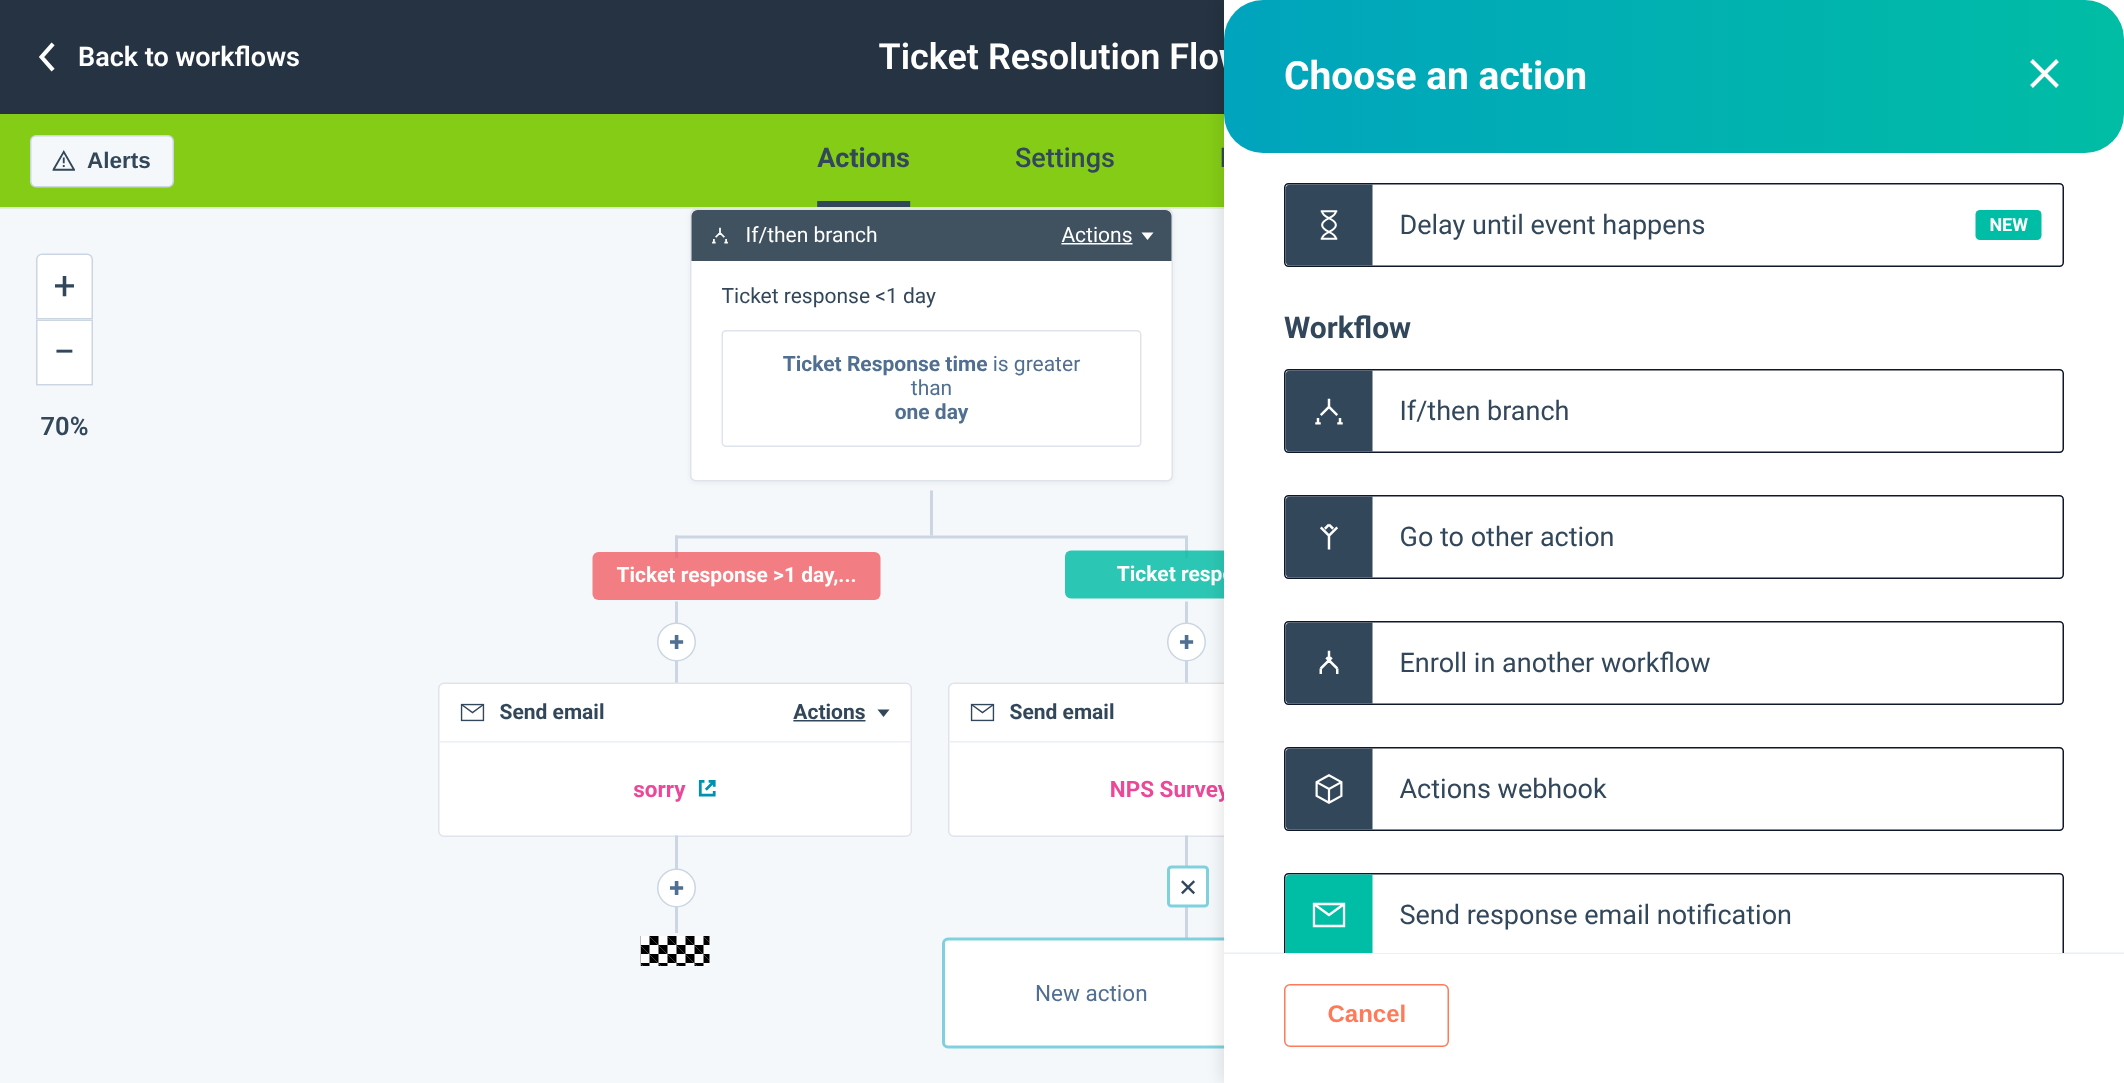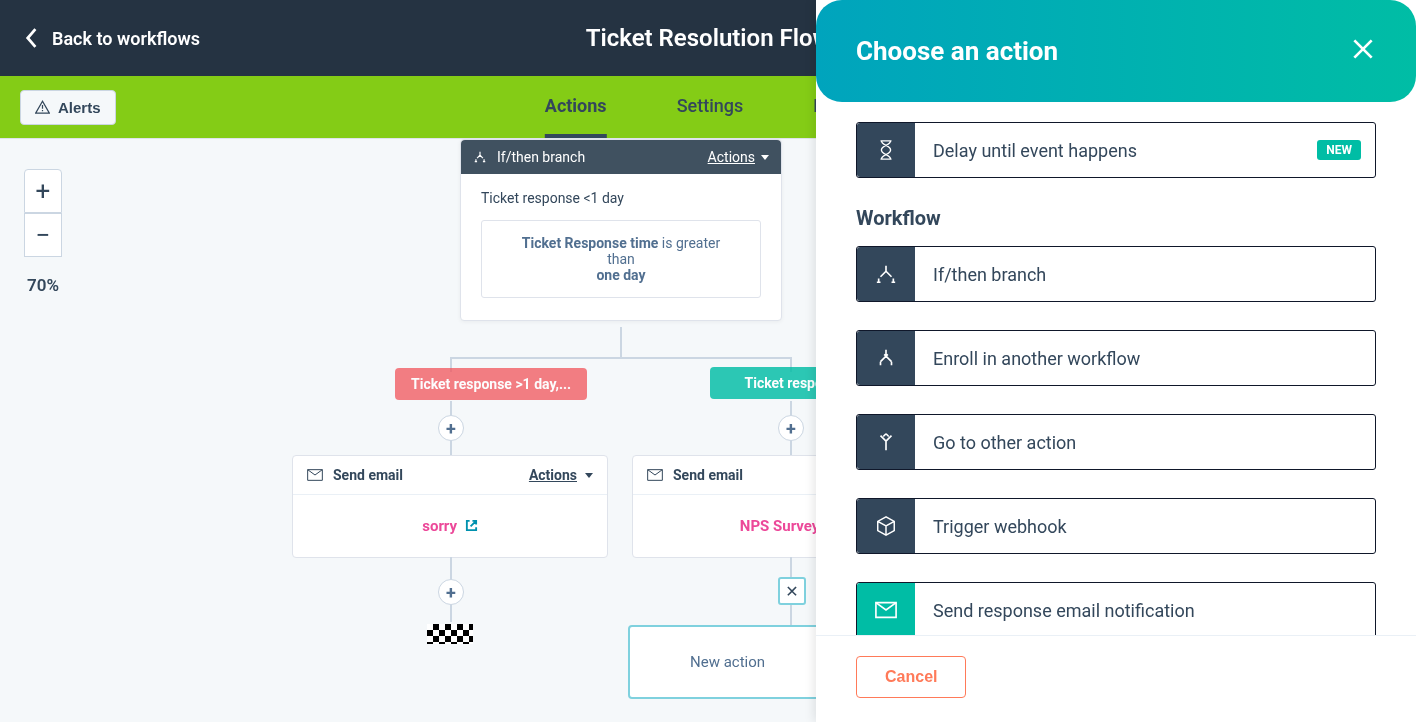--- a/index.html
+++ b/index.html
@@ -282,42 +282,42 @@
         <svg viewBox="0 0 24 24">
             <path d="M12 3v6m0 0-6 6m6-6 6 6M4 17v4m16-4v4M2 21h4m12 0h4" stroke="#fff" stroke-width="1.8" fill="none"></path>
           </svg>
       </div>
       <div class="action-label">If/then branch</div>
     </div>
 
     <div class="action-item">
       <div class="action-icon ai-dark">
         <svg viewBox="0 0 24 24">
+            <path d="M12 21V11M12 11 6 5m6 6 6-6M12 3l-3 3m3-3 3 3" stroke="#fff" stroke-width="1.8" fill="none"></path>
+          </svg>
+      </div>
+      <div class="action-label">Go to other action</div>
+    </div>
+
+    <div class="action-item">
+      <div class="action-icon ai-dark">
+        <svg viewBox="0 0 24 24">
             <path d="M12 3v7m0 0-6 6m6-6 6 6M6 16v4m12-4v4M12 10l-2-2m2 2 2-2" stroke="#fff" stroke-width="1.8" fill="none"></path>
           </svg>
       </div>
       <div class="action-label">Enroll in another workflow</div>
     </div>
 
     <div class="action-item">
       <div class="action-icon ai-dark">
         <svg viewBox="0 0 24 24">
-            <path d="M12 21V11M12 11 6 5m6 6 6-6M12 3l-3 3m3-3 3 3" stroke="#fff" stroke-width="1.8" fill="none"></path>
-          </svg>
-      </div>
-      <div class="action-label">Go to other action</div>
-    </div>
-
-    <div class="action-item">
-      <div class="action-icon ai-dark">
-        <svg viewBox="0 0 24 24">
             <path d="M12 2 3 7v10l9 5 9-5V7l-9-5zM3 7l9 5 9-5M12 12v10" stroke="#fff" stroke-width="1.6" fill="none"></path>
           </svg>
       </div>
-      <div class="action-label">Trigger webhook</div>
+      <div class="action-label">Actions webhook</div>
     </div>
 
 
     <div class="action-item">
       <div class="action-icon ai-teal">
         <svg viewBox="0 0 24 18">
             <path d="M1 1h22v16H1z" fill="none" stroke="#fff" stroke-width="1.8"></path>
             <path d="M1 1l11 8L23 1" fill="none" stroke="#fff" stroke-width="1.8"></path>
           </svg>
       </div>

